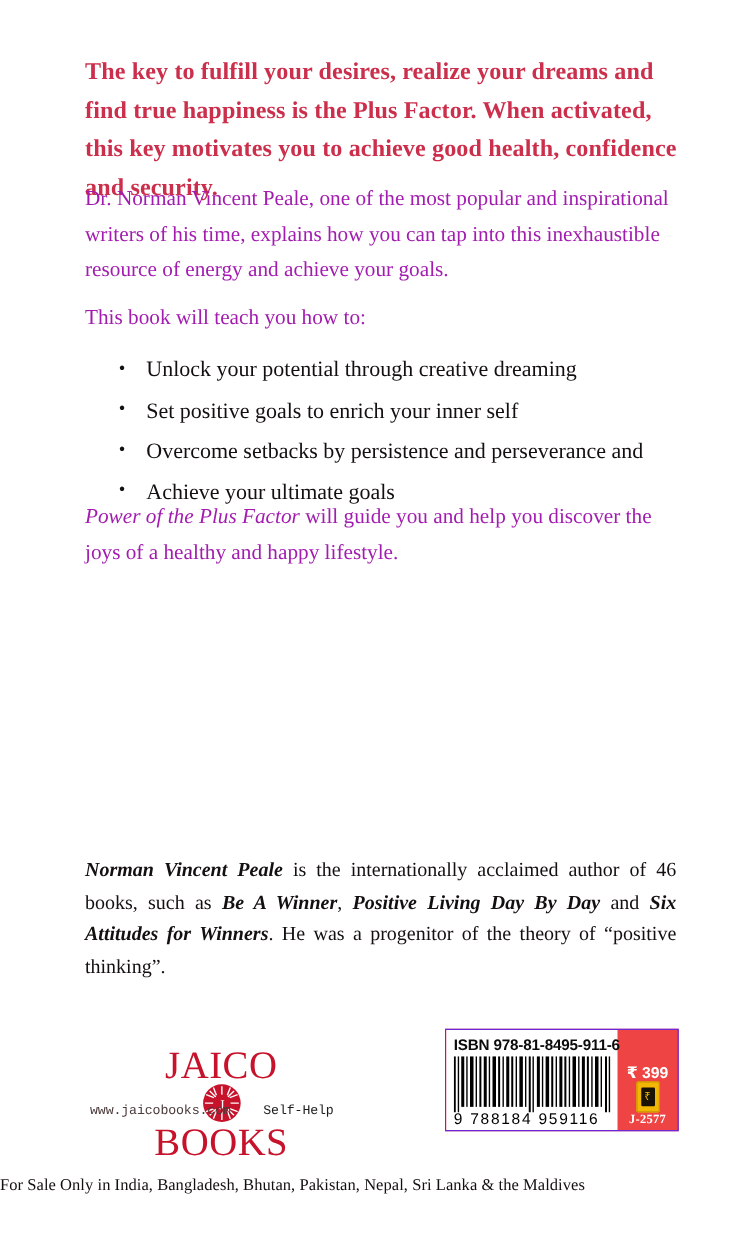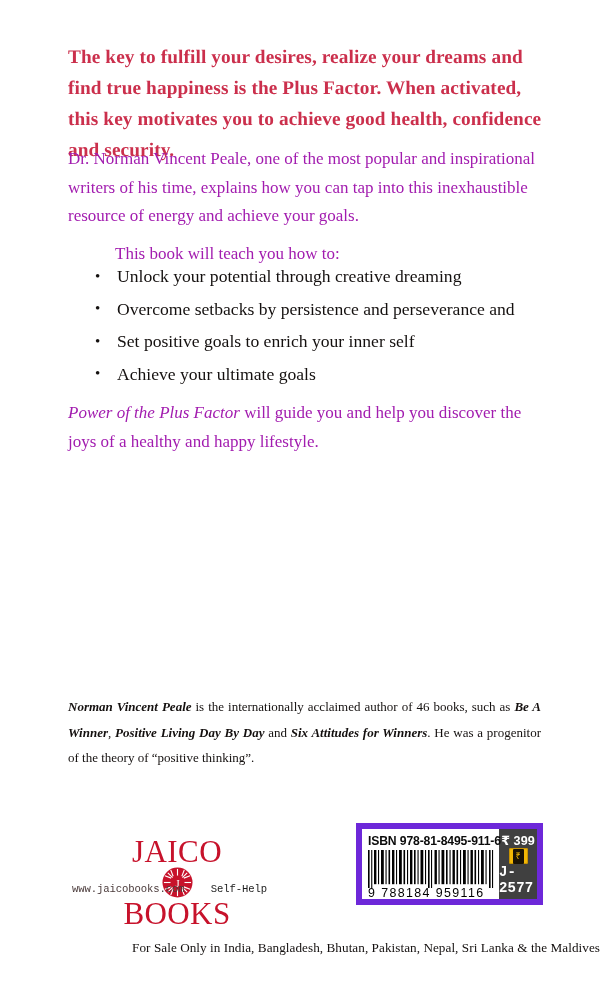--- a/index.html
+++ b/index.html
@@ -39,27 +39,27 @@
   
   .body-block {
     position: absolute;
     left: 68px;
     width: 480px;
     font-size: 17px;
     line-height: 28.6px;
     color: #a21caf;
   }
   #para-intro  { top: 145px; }
-  #para-teach  { top: 240px; margin-left: 47px; }
+  #para-teach  { top: 240px; }
   #para-guide  { top: 399px; }
 
   .bullets {
     position: absolute;
     left: 92px;
-    top: 260px;
+    top: 279px;
     width: 460px;
     margin: 0;
     padding: 0;
     list-style: none;
   }
   .bullets li {
     position: relative;
     padding-left: 25px;
     font-size: 17.6px;
     line-height: 32.6px;
@@ -74,25 +74,24 @@
   }
 
   .ital { }
 
   
   .bio {
     position: absolute;
     left: 68px;
     top: 684px;
     width: 473px;
-    font-size: 13px;
+    font-size: 16px;
     line-height: 25.6px;
     text-align: justify;
     color: #14100f;
-    margin-top: 10px;
   }
   .bio .ital { font-style: italic; font-weight: 600; }
 
   
   .logo-wrap {
     position: absolute;
     left: 72px;
     top: 836px;
     width: 210px;
   }
@@ -133,22 +132,22 @@
   }
 
   
   .barcode-block {
     position: absolute;
     left: 356px;
     top: 823px;
     width: 187px;
     height: 82px;
     display: flex;
-    background: #404040;
-    border: 6px solid #6d28d9;
+    background: #ef4444;
+    border: 1px solid #6d28d9;
     box-sizing: border-box;
   }
   .barcode-left {
     background: #ffffff;
     width: 137px;
     height: 100%;
     box-sizing: border-box;
     padding: 5px 5px 2px 6px;
     display: flex;
     flex-direction: column;
@@ -178,21 +177,21 @@
     letter-spacing: 1.4px;
     line-height: 13px;
     white-space: nowrap;
     margin-top: -1px;
   }
   .barcode-right {
     flex: 1;
     display: flex;
     flex-direction: column;
     align-items: center;
-    justify-content: space-between;
+    justify-content: flex-end;
     padding: 4px 0 3px;
     box-sizing: border-box;
   }
   .price-text {
     font-family: "Liberation Sans", "DejaVu Sans", sans-serif;
     font-size: 12.6px;
     font-weight: 600;
     color: #ffffff;
     white-space: nowrap;
   }
@@ -212,55 +211,55 @@
     height: 15px;
     background: #1a1305;
     border-radius: 1px;
     color: #f2b705;
     font-size: 9px;
     line-height: 15px;
     text-align: center;
     font-family: "Liberation Serif", serif;
   }
   .code-text {
-    font-family: Liberation Mono, monospace;
-    font-size: 14px;
+    font-family: Liberation Serif, serif;
+    font-size: 10px;
     font-weight: 600;
     color: #ffffff;
     letter-spacing: 0.2px;
   }
 
   
   .footer {
     position: absolute;
     left: 0;
     top: 939px;
     width: 600px;
-    text-align: right;
+    text-align: left;
     font-size: 13.2px;
     line-height: 18px;
     color: #14100f;
     letter-spacing: 0.05px;
   }
 </style>
 </head>
 <body>
 
 <div class="page">
 
   <div class="headline">The key to fulfill your desires, realize your dreams and find true happiness is the Plus Factor. When activated, this key motivates you to achieve good health, confidence and security.</div>
 
   <div class="body-block" id="para-intro">Dr. Norman Vincent Peale, one of the most popular and inspirational writers of his time, explains how you can tap into this inexhaustible resource of energy and achieve your goals.</div>
 
   <div class="body-block" id="para-teach">This book will teach you how to:</div>
 
   <ul class="bullets">
     <li>Unlock your potential through creative dreaming</li>
+    <li>Set positive goals to enrich your inner self</li>
     <li>Overcome setbacks by persistence and perseverance and</li>
-    <li>Set positive goals to enrich your inner self</li>
     <li>Achieve your ultimate goals</li>
   </ul>
 
   <div class="body-block" id="para-guide"><em class="ital">Power of the Plus Factor</em><span> will guide you and help you discover the joys of a healthy and happy lifestyle.</span></div>
 
   <div class="bio"><em class="ital">Norman Vincent Peale</em><span> is the internationally acclaimed author of 46 books, such as </span><em class="ital">Be A Winner</em><span>, </span><em class="ital">Positive Living Day By Day</em><span> and </span><em class="ital">Six Attitudes for Winners</em><span>. He was a progenitor of the theory of “positive thinking”.</span></div>
 
   <div class="logo-wrap">
     <div class="logo-row">
       <span class="logo-word">JAICO</span>

